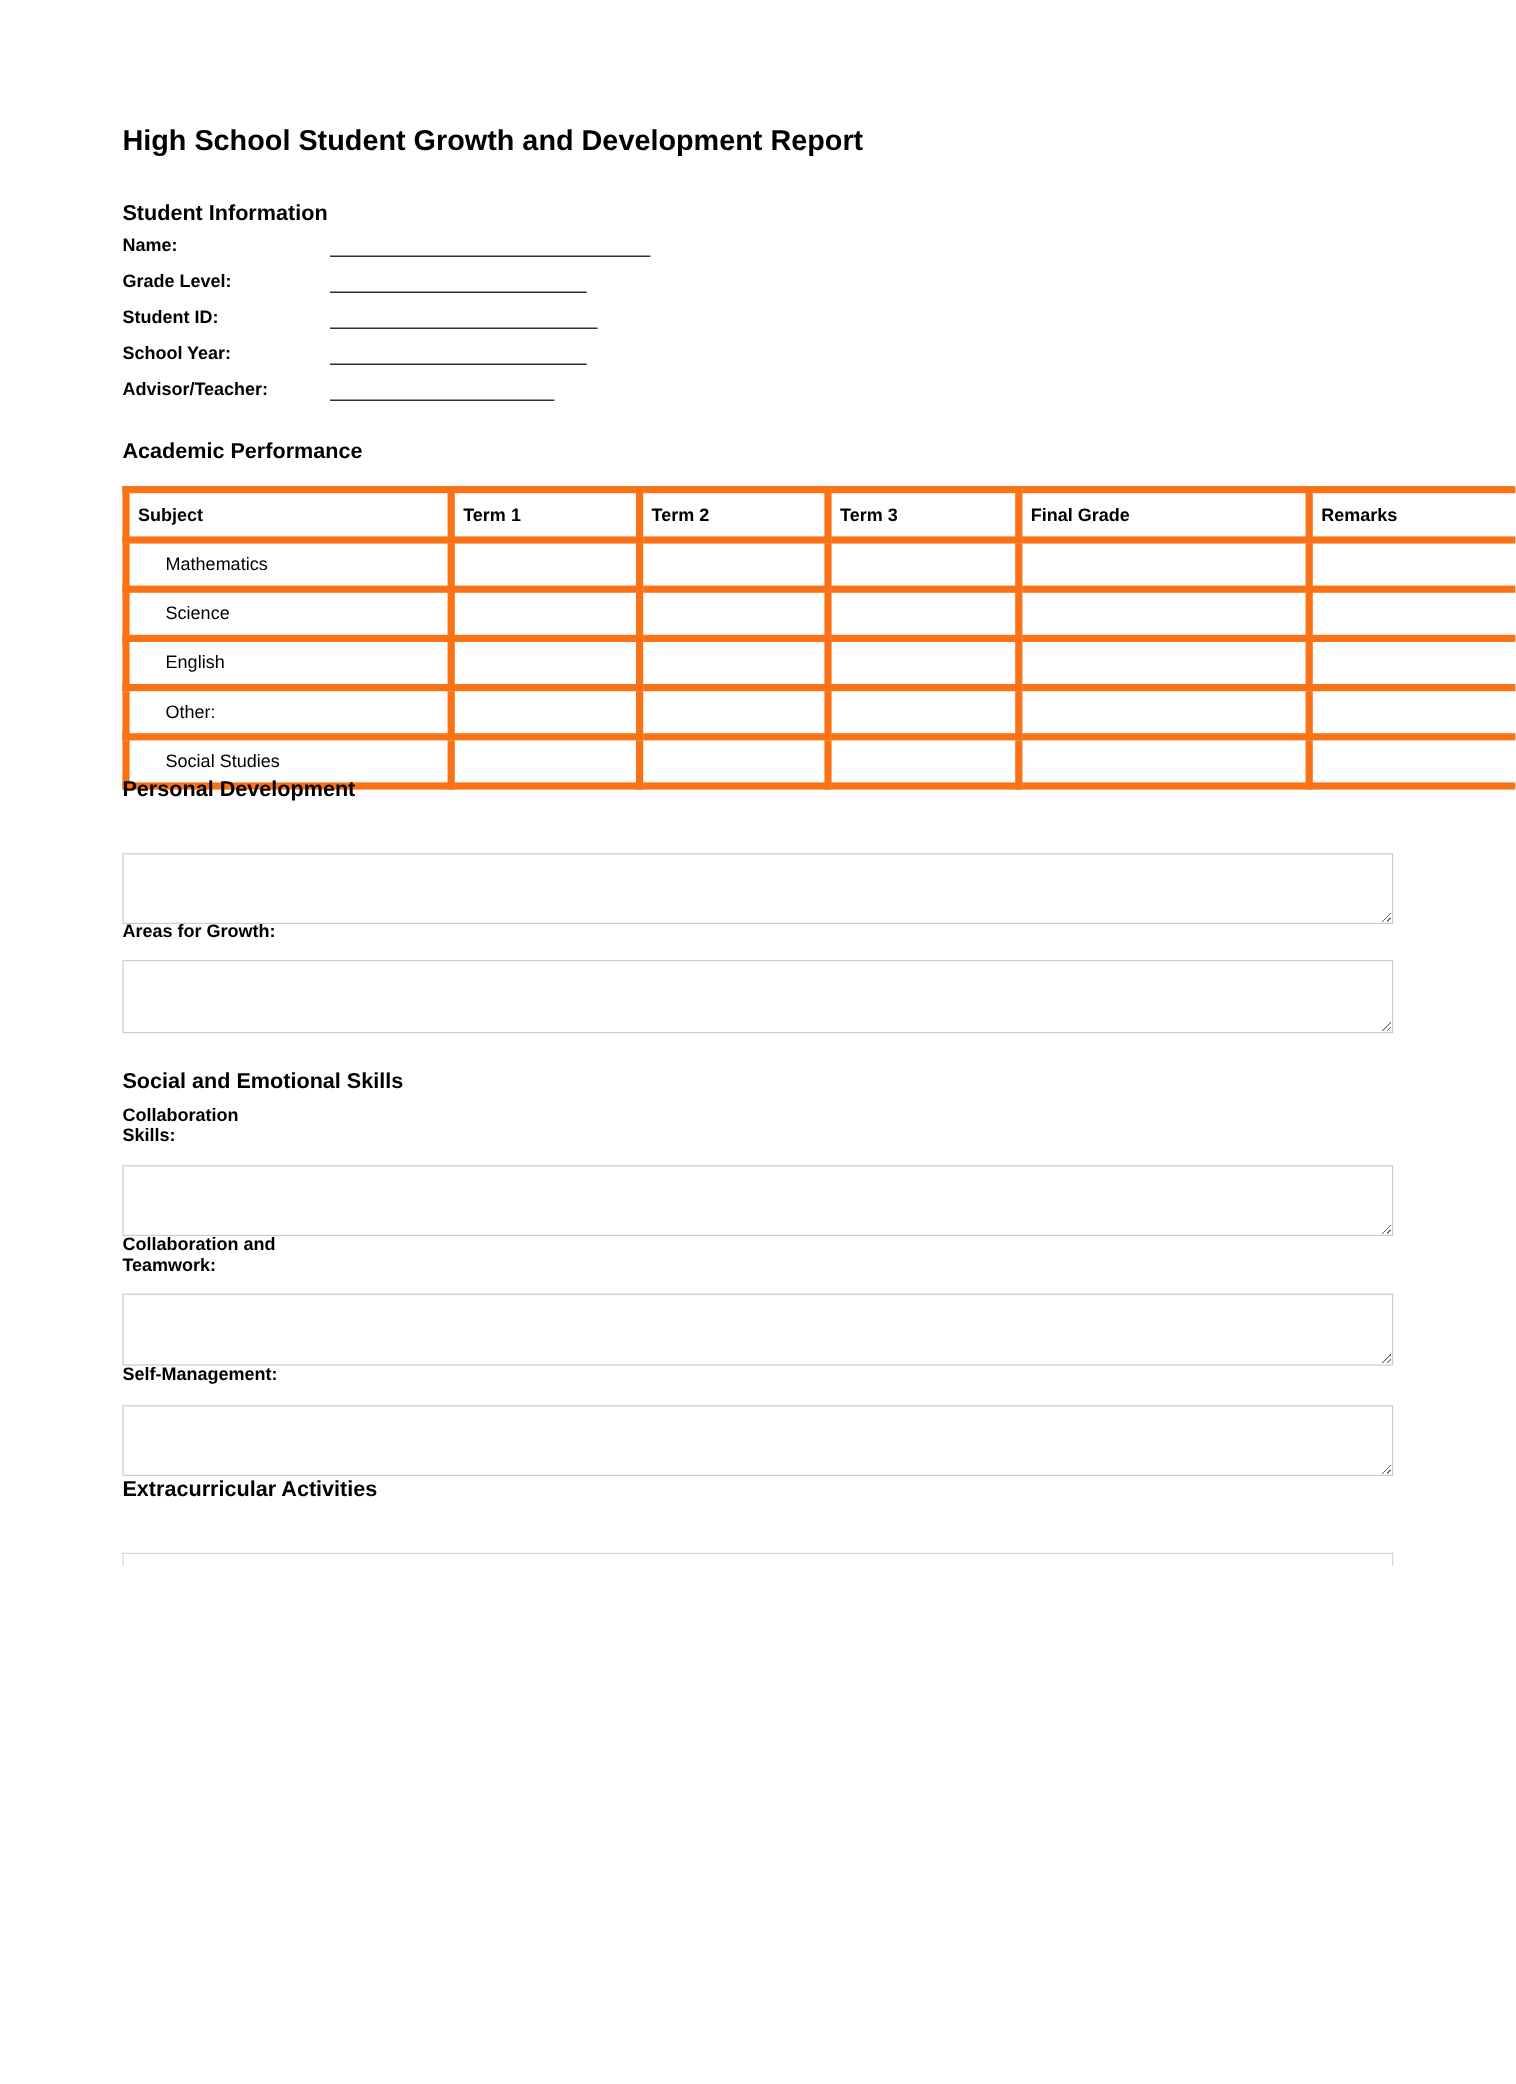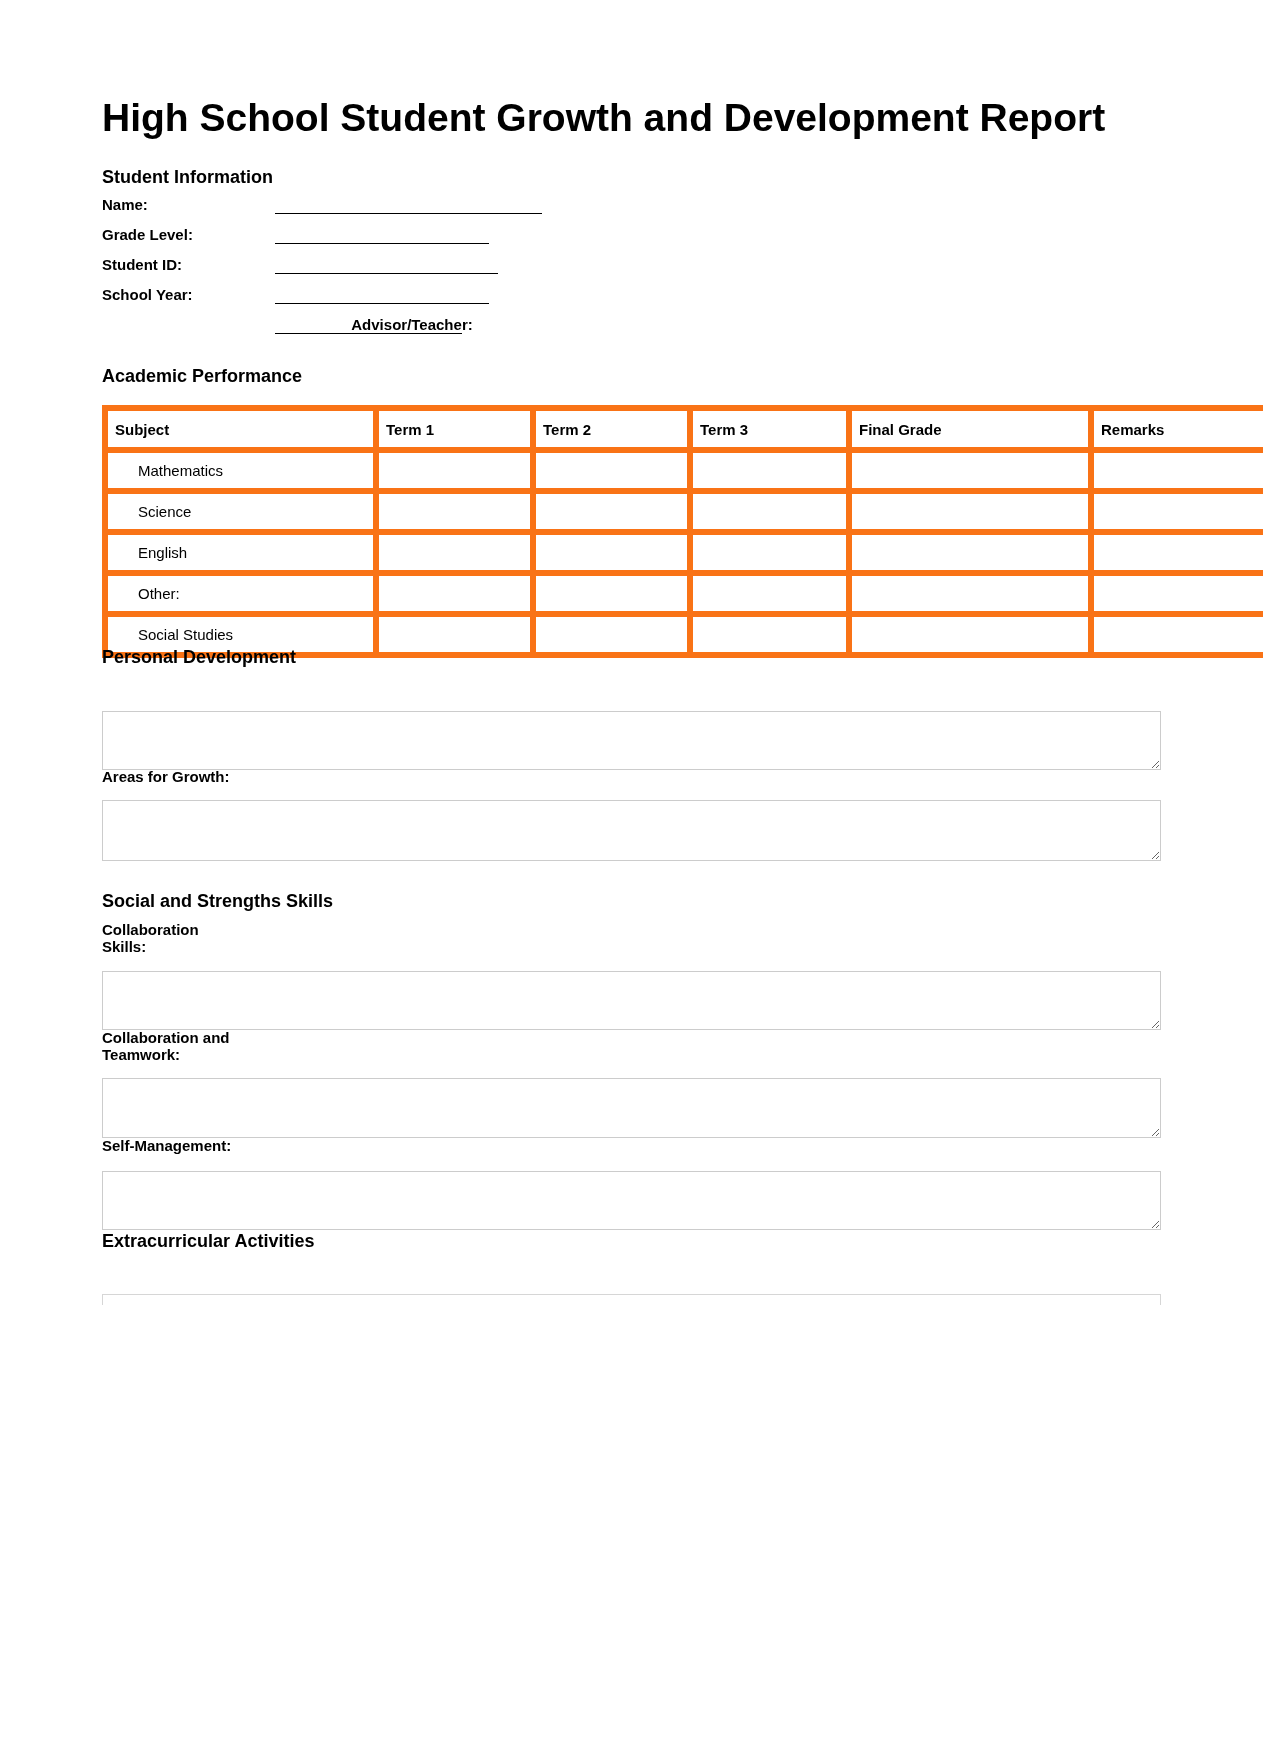--- a/index.html
+++ b/index.html
@@ -13,21 +13,21 @@
     height: 1737px;
     background: #ffffff;
     font-family: "Liberation Sans", "DejaVu Sans", sans-serif;
     color: #000000;
     overflow: hidden;
   }
   .abs { position: absolute; left: 102px; }
 
   .doc-title {
     top: 100px;
-    font-size: 39px;
+    font-size: 24px;
     line-height: 36px;
     font-weight: bold;
     margin: 0;
     letter-spacing: 0px;
   }
   .section-heading {
     font-size: 18px;
     line-height: 22px;
     font-weight: bold;
     margin: 0;
@@ -54,21 +54,21 @@
     left: 173px;
     top: 0;
     height: 17px;
     border-bottom: 1.5px solid #000000;
     display: inline-block;
   }
   .fr-1 { top: 196px; } .fr-1 .write-line { width: 267px; }
   .fr-2 { top: 226px; } .fr-2 .write-line { width: 214px; }
   .fr-3 { top: 256px; } .fr-3 .write-line { width: 223px; }
   .fr-4 { top: 286px; } .fr-4 .write-line { width: 214px; }
-  .fr-5 { top: 316px; text-align: center; } .fr-5 .write-line { width: 187px; }
+  .fr-5 { top: 316px; } .fr-5 .write-line { width: 187px; }
 
   table.perf {
     position: absolute;
     left: 102px;
     top: 405px;
     width: 1060px;
     border-collapse: collapse;
     table-layout: fixed;
     font-size: 15px;
   }
@@ -223,21 +223,21 @@
   </table>
 
   <h2 class="abs section-heading h-personal">Personal Development</h2>
 
   <div class="abs para-label l-strengths">Strengths:</div>
   <textarea class="box t-strengths" style=""></textarea>
 
   <div class="abs para-label l-areas">Areas for Growth:</div>
   <textarea class="box t-areas" style=""></textarea>
 
-  <h2 class="abs section-heading h-social">Social and Strengths Skills</h2>
+  <h2 class="abs section-heading h-social">Social and Emotional Skills</h2>
 
   <div class="abs para-label narrow l-comm">Collaboration Skills:</div>
   <textarea class="box t-comm" style=""></textarea>
 
   <div class="abs para-label narrow l-collab">Collaboration and Teamwork:</div>
   <textarea class="box t-collab" style=""></textarea>
 
   <div class="abs para-label narrow l-selfmgmt">Self-Management:</div>
   <textarea class="box t-selfmgmt" style=""></textarea>
 

